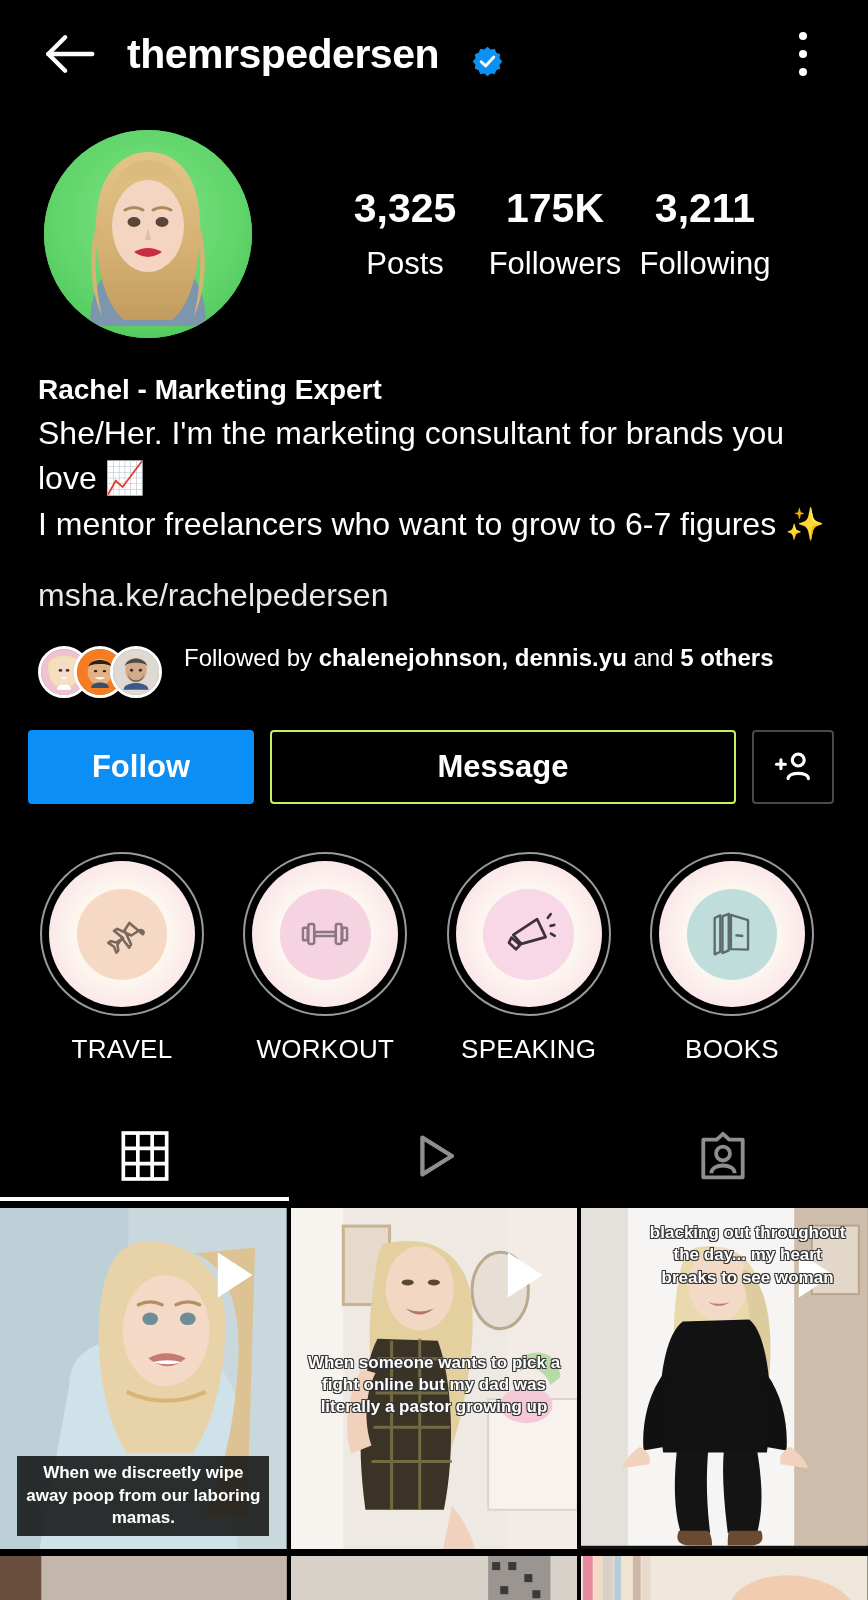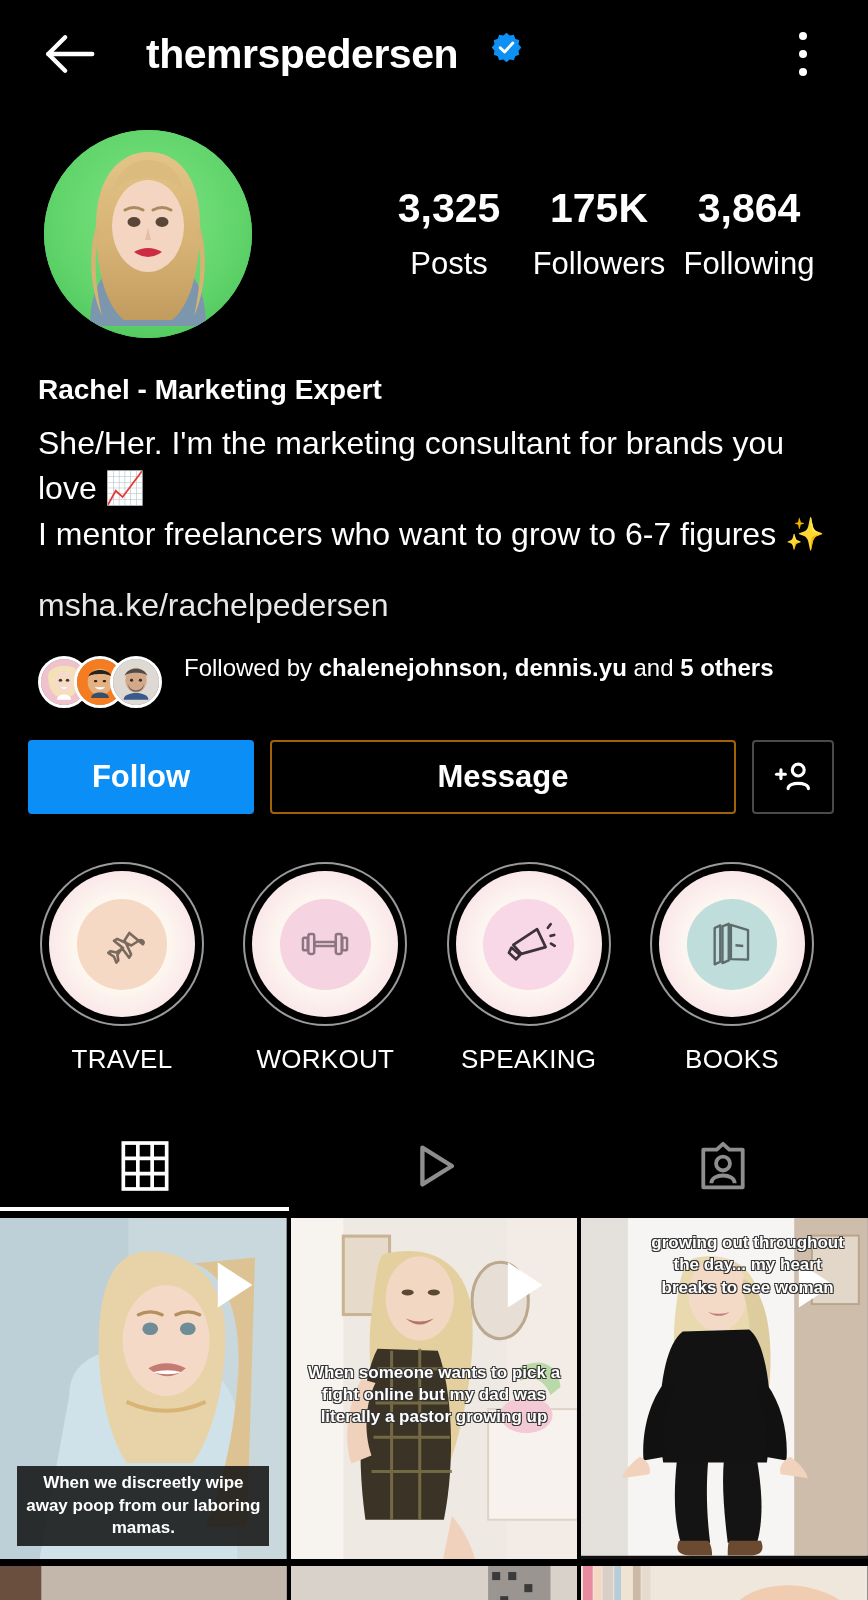--- a/index.html
+++ b/index.html
@@ -8,61 +8,61 @@
     background: #000;
     font-family: "Liberation Sans", sans-serif;
     color: #fff;
     overflow: hidden;
   }
   .screen { position: relative; width: 868px; height: 1600px; background:#000; overflow:hidden; }
 
   
   .header { height: 108px; display:flex; align-items:center; padding: 0 38px; }
   .back-arrow { width: 62px; height: 62px; display:flex; align-items:center; justify-content:center; flex:0 0 auto; }
-  .username-wrap { display:flex; align-items:flex-start; gap: 32px; margin-left: 46px; flex: 1 1 auto; }
+  .username-wrap { display:flex; align-items:flex-end; gap: 32px; margin-left: 27px; flex: 1 1 auto; }
   .username { font-size: 41px; font-weight: 700; letter-spacing:-0.5px; color:#fff; }
   .verified { width: 33px; height: 33px; flex:0 0 auto; display:block; }
   .kebab { width: 54px; height: 56px; display:flex; flex-direction:column; align-items:center; justify-content:space-between; padding: 6px 0; flex:0 0 auto; }
   .kebab i { display:block; width: 8px; height: 8px; border-radius:50%; background:#fff; }
 
   
   .profile-row { display:flex; align-items:center; padding: 22px 44px 0 44px; }
   .avatar {
     width: 208px; height: 208px; border-radius:50%;
     flex:0 0 auto; overflow:hidden; position:relative;
     background: radial-gradient(circle at 50% 42%, #76e07c 0%, #5fd469 60%, #4dc75c 100%);
   }
   .avatar .face { position:absolute; inset:0; }
-  .stats { display:flex; flex: 1 1 auto; justify-content:flex-end; align-items:center; padding-left: 34px; }
+  .stats { display:flex; flex: 1 1 auto; justify-content:center; align-items:center; padding-left: 34px; }
   .stat { text-align:center; min-width: 150px; }
   .stat .num { font-size: 41px; font-weight:700; line-height:1.12; }
   .stat .lbl { font-size: 31px; font-weight:400; color:#fff; margin-top: 14px; }
 
   
   .bio { padding: 34px 38px 0 38px; }
   .bio .name { font-size: 28px; font-weight:700; line-height:1.32; }
-  .bio .desc { font-size: 32px; font-weight:400; line-height:1.42; margin-top: 12px; white-space: pre-wrap; }
+  .bio .desc { font-size: 32px; font-weight:400; line-height:1.42; margin-top: 2px; white-space: pre-wrap; }
   .bio .link { font-size: 32px; color:#e8e8e8; margin-top: 30px; }
 
   
   .followed { display:flex; align-items:flex-start; padding: 28px 38px 0 38px; gap: 22px; }
   .facepile { display:flex; flex:0 0 auto; padding-top: 4px; }
   .facepile .fp { width: 52px; height: 52px; border-radius:50%; border: 3px solid #fff; overflow:hidden; position:relative; background:#888; }
   .facepile .fp + .fp { margin-left: -16px; }
   .followed .txt { font-size: 24px; line-height:1.32; color:#fff; }
   .followed .txt b { font-weight:700; }
 
   
   .actions { display:flex; gap: 16px; padding: 32px 34px 0 28px; align-items:stretch; }
   .btn {
     height: 74px; border-radius: 4px; display:flex; align-items:center; justify-content:center;
     font-size: 31px; font-weight:700; color:#fff;
   }
   .btn-follow { background:#0b8ef5; flex: 0 0 226px; }
-  .btn-outline { background:#000; border: 2px solid #a16207; flex: 1 1 auto; text-align: center; }
+  .btn-outline { background:#000; border: 2px solid #bef264; flex: 1 1 auto; text-align: center; }
   .btn-icon { background:#000; border: 2px solid #4a4a4a; flex: 0 0 82px; }
 
   
   .highlights { display:flex; padding: 48px 36px 0 22px; justify-content:space-between; }
   .hl { width: 200px; display:flex; flex-direction:column; align-items:center; }
   .hl .ring {
     width: 164px; height: 164px; border-radius:50%;
     border: 2px solid #9a9a9a; padding: 7px;
     display:flex; align-items:center; justify-content:center;
   }
@@ -157,21 +157,21 @@
     <div class="stats">
       <div class="stat">
         <div class="num">3,325</div>
         <div class="lbl">Posts</div>
       </div>
       <div class="stat">
         <div class="num">175K</div>
         <div class="lbl">Followers</div>
       </div>
       <div class="stat">
-        <div class="num">3,864</div>
+        <div class="num">3,211</div>
         <div class="lbl">Following</div>
       </div>
     </div>
   </div>
 
   <div class="bio">
     <div class="name">Rachel - Marketing Expert</div>
     <div class="desc">She/Her. I'm the marketing consultant for brands you love 📈
 I mentor freelancers who want to grow to 6-7 figures ✨</div>
     <div class="link">msha.ke/rachelpedersen</div>
@@ -398,21 +398,21 @@
         <path d="M60 244 C52 250 44 258 42 266 L70 262 C72 254 68 248 60 244 Z" fill="#f1d3bd"></path>
         <path d="M214 244 C222 250 230 258 232 266 L204 262 C202 254 206 248 214 244 Z" fill="#f1d3bd"></path>
         <path d="M98 248 C94 286 96 312 102 332 L132 332 C128 300 128 272 130 248 Z" fill="#141414"></path>
         <path d="M146 248 C144 272 146 300 150 332 L180 332 C186 310 186 284 180 248 Z" fill="#141414"></path>
         <path d="M100 330 C96 340 100 345 112 345 L134 345 C134 338 132 332 130 330 Z" fill="#6b4a32"></path>
         <path d="M152 330 C150 332 150 338 150 345 L172 345 C184 345 188 340 184 330 Z" fill="#6b4a32"></path>
       </svg>
       <svg class="play" viewBox="0 0 24 26" fill="#fff">
           <path d="M5 2.6 L21 13 L5 23.4 Z"></path>
         </svg>
-      <div class="cap outline top" style="left:22%;">growing out throughout the day... my heart breaks to see woman</div>
+      <div class="cap outline top" style="left:22%;">blacking out throughout the day... my heart breaks to see woman</div>
     </div>
   </div>
 
   <div class="grid row2">
     <div class="cell">
       <svg class="inner-img" viewBox="0 0 290 60" preserveAspectRatio="xMidYMid slice">
         <rect width="290" height="60" fill="#b9aca0"></rect>
         <rect x="0" y="0" width="42" height="60" fill="#6a4f3e"></rect>
         <rect x="42" y="0" width="248" height="60" fill="#c3b6aa"></rect>
       </svg>

